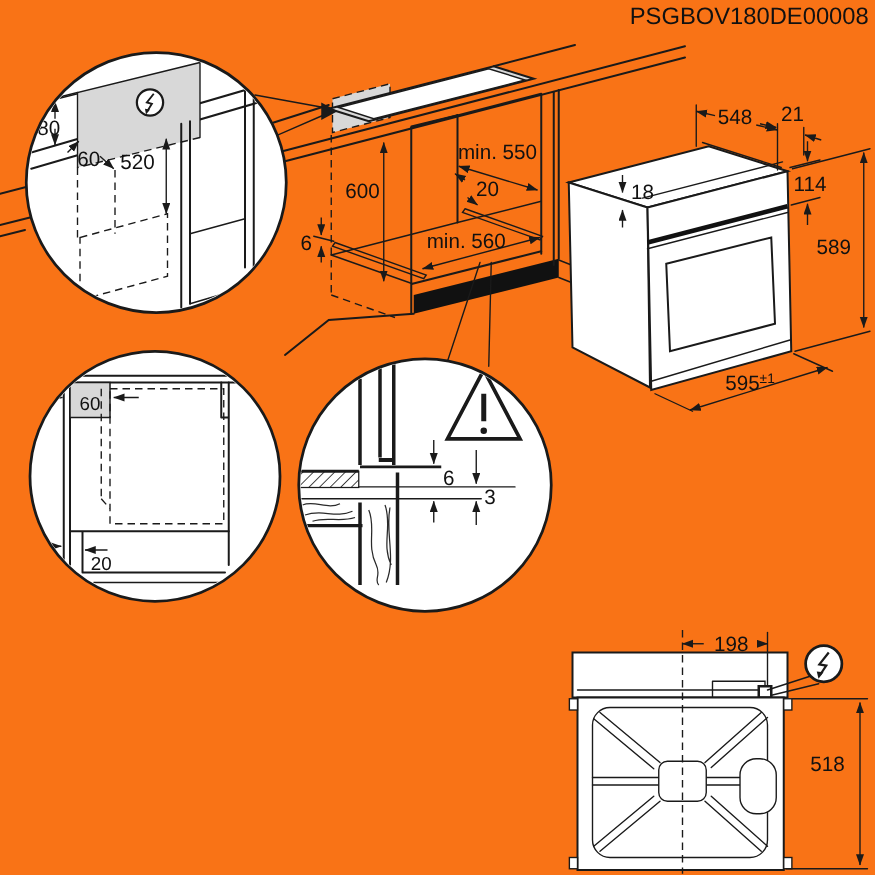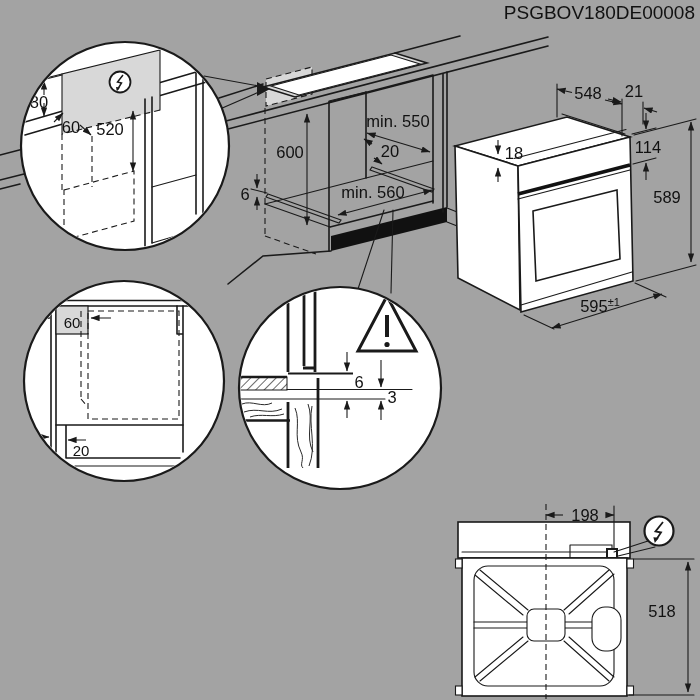--- a/index.html
+++ b/index.html
@@ -1,16 +1,16 @@
 <!DOCTYPE html>
 <html><head>
 <meta charset="utf-8">
 <style>
   html,body{margin:0;padding:0;background:#ffffff;}
-  #stage{width:700px;height:700px;background:#a3a3a3;position:relative;overflow:hidden;}
+  #stage{width:700px;height:700px;background:#f97316;position:relative;overflow:hidden;}
   svg{display:block;}
   text{font-family:"Liberation Sans","DejaVu Sans",sans-serif;fill:#111;}
   .dim{font-size:16.5px;}
   .dim-s{font-size:15px;}
   .title{font-size:19px;}
   .ln{stroke:#1a1a1a;stroke-width:1.6;fill:none;stroke-linecap:round;}
   .tn{stroke:#1a1a1a;stroke-width:1.1;fill:none;stroke-linecap:round;}
   .thk{stroke:#1a1a1a;stroke-width:2.8;fill:none;stroke-linecap:butt;}
   .dash{stroke:#1a1a1a;stroke-width:1.1;fill:none;stroke-dasharray:6 4;}
   .dimln{stroke:#1a1a1a;stroke-width:1.1;fill:none;}

